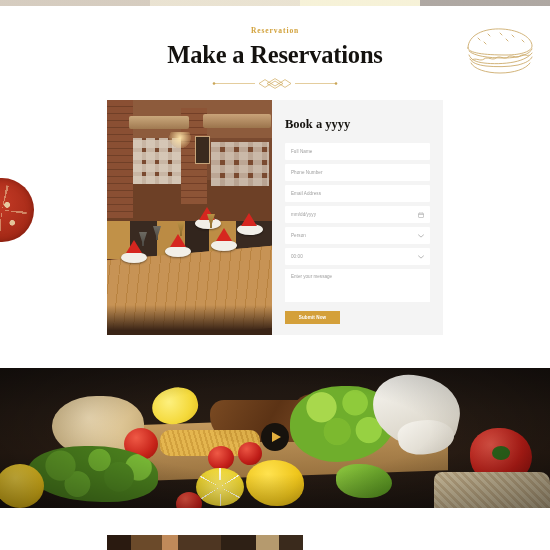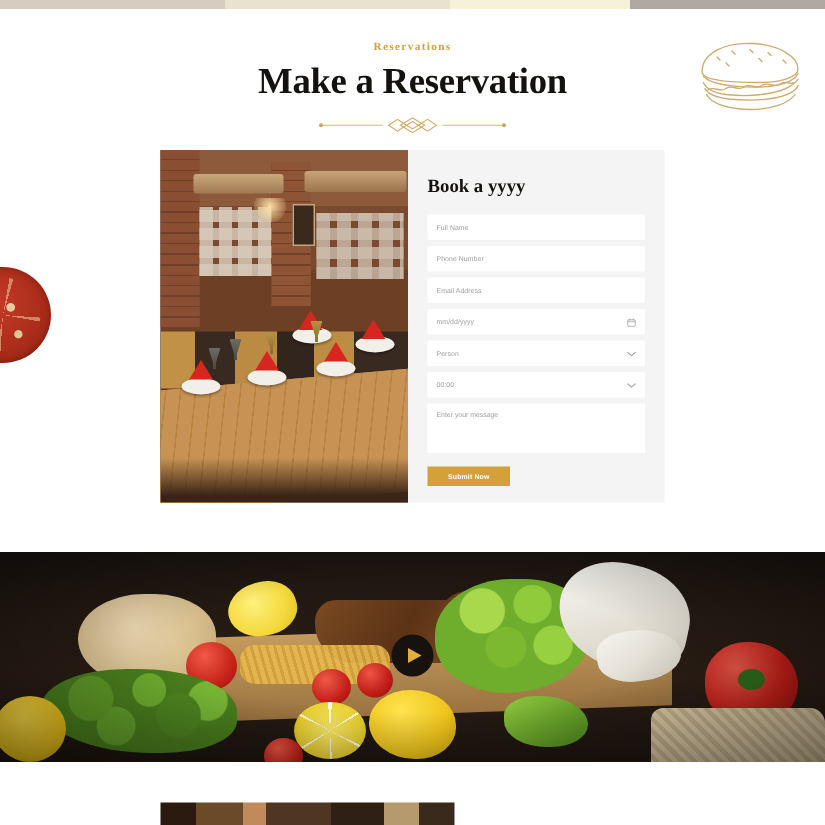--- a/index.html
+++ b/index.html
@@ -354,22 +354,22 @@
   }
 </style>
 </head>
 <body>
 
 <div class="page">
 
   <div class="topstrip"></div>
 
   <div class="header">
-    <div class="eyebrow">Reservations</div>
-    <h1 class="main-title">Make a Reservation</h1>
+    <div class="eyebrow">Reservation</div>
+    <h1 class="main-title">Make a Reservations</h1>
 
     <svg class="divider" viewBox="0 0 128 13">
       <line x1="4" y1="6.5" x2="44" y2="6.5" stroke="#d8b873" stroke-width="0.7"></line>
       <line x1="84" y1="6.5" x2="124" y2="6.5" stroke="#d8b873" stroke-width="0.7"></line>
       <circle cx="3" cy="6.5" r="1.3" fill="#c9a557"></circle>
       <circle cx="125" cy="6.5" r="1.3" fill="#c9a557"></circle>
       <g fill="none" stroke="#cfa95c" stroke-width="0.7">
         <path d="M48 6.5 L54 2.6 L60 6.5 L54 10.4 Z"></path>
         <path d="M56 6.5 L64 1.6 L72 6.5 L64 11.4 Z"></path>
         <path d="M68 6.5 L74 2.6 L80 6.5 L74 10.4 Z"></path>

